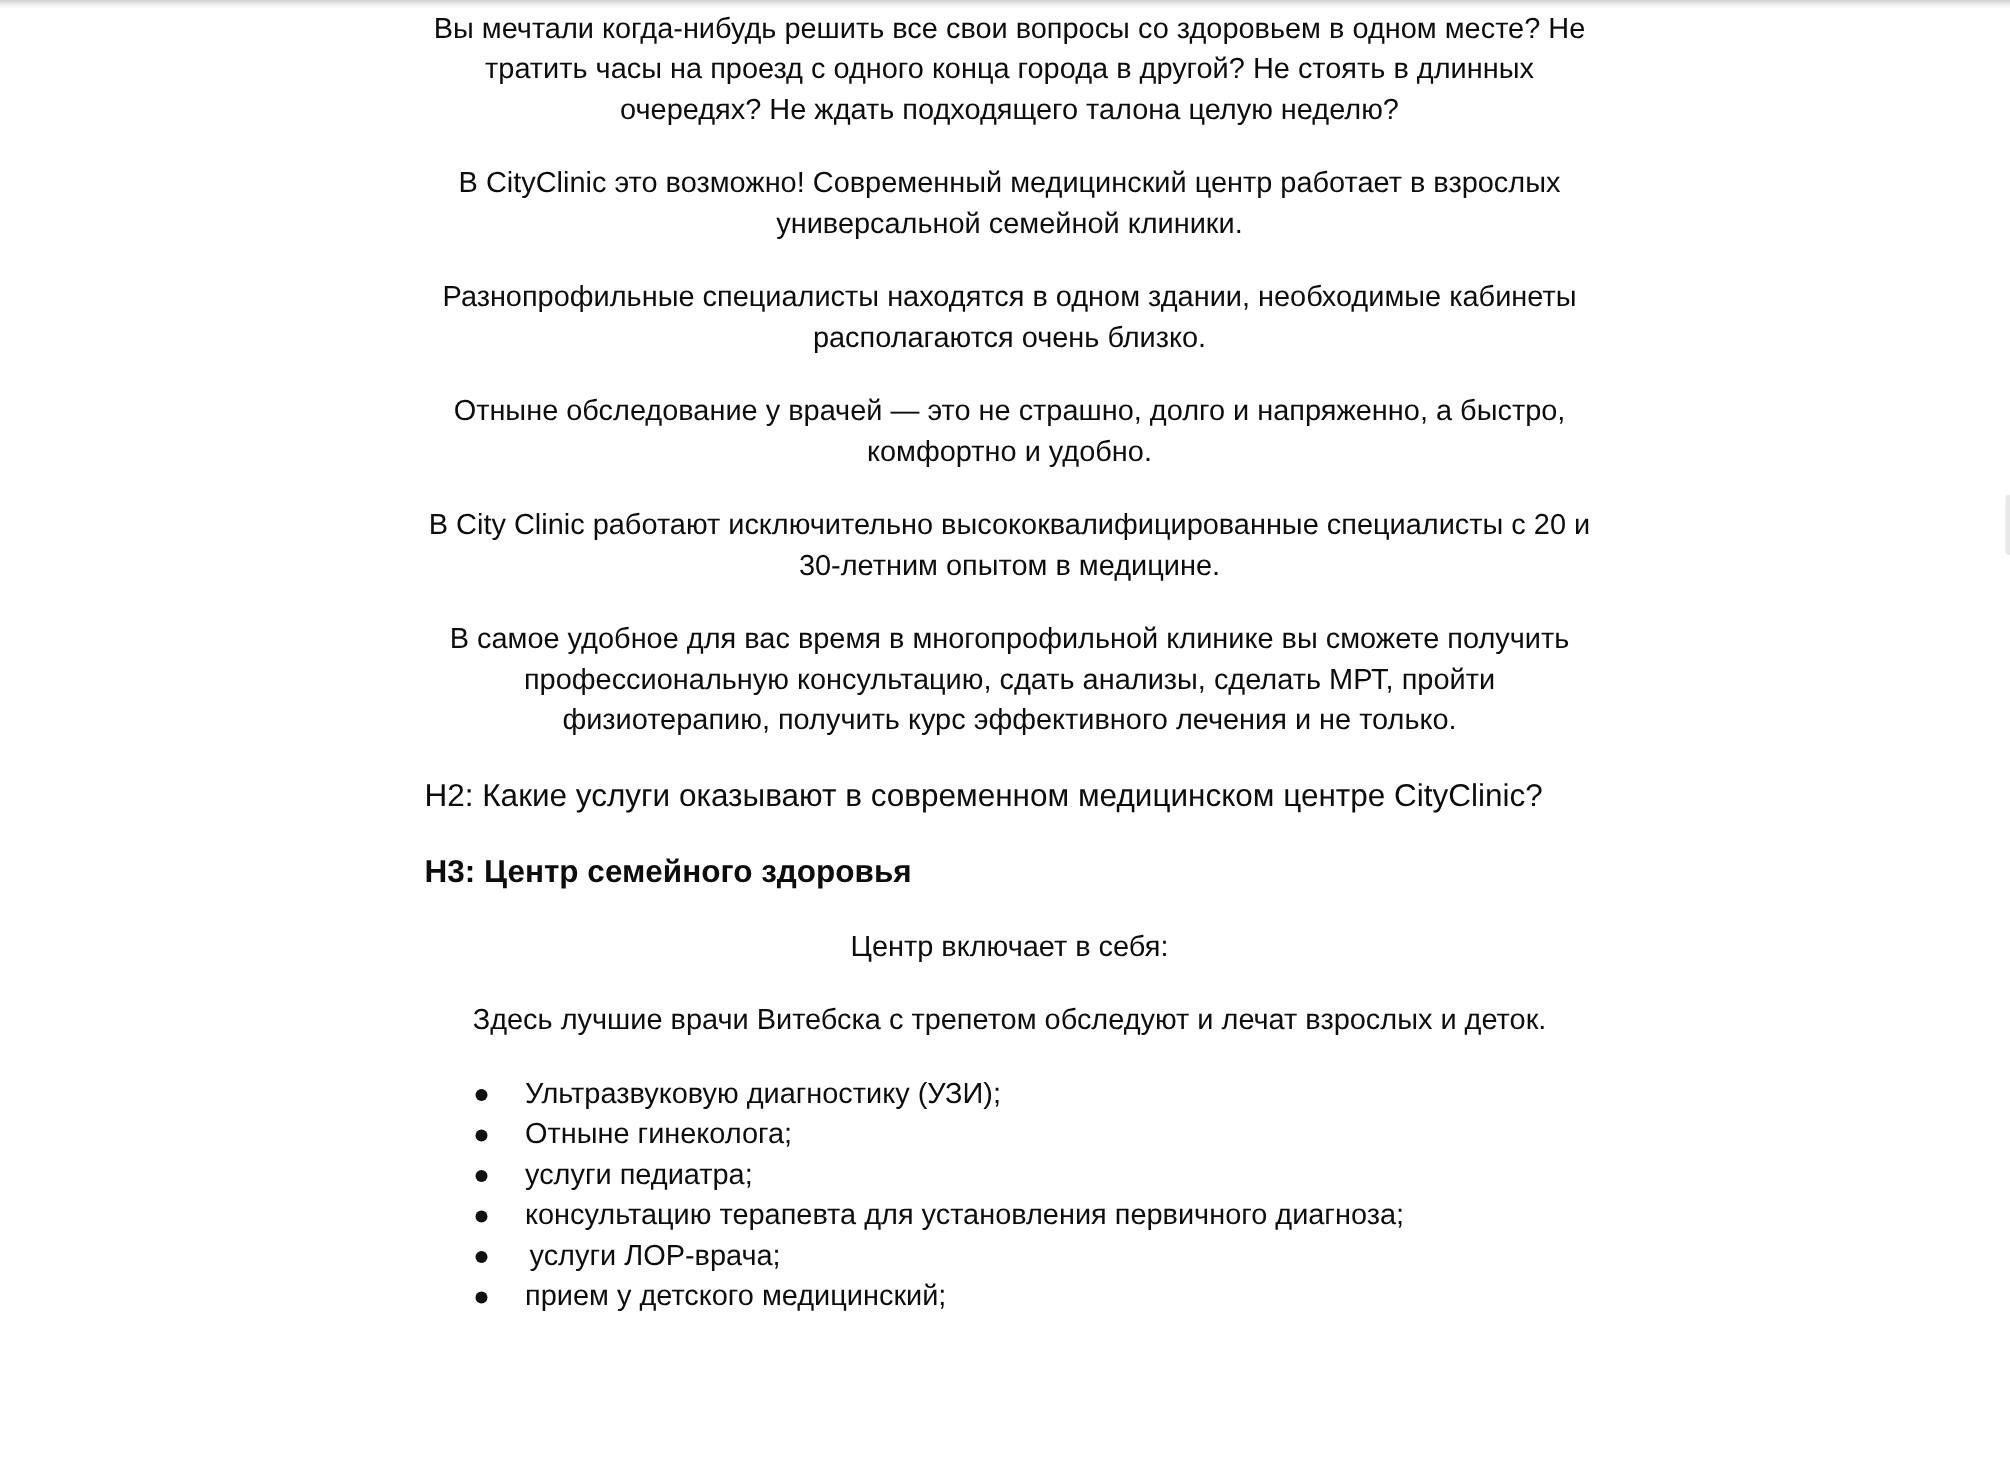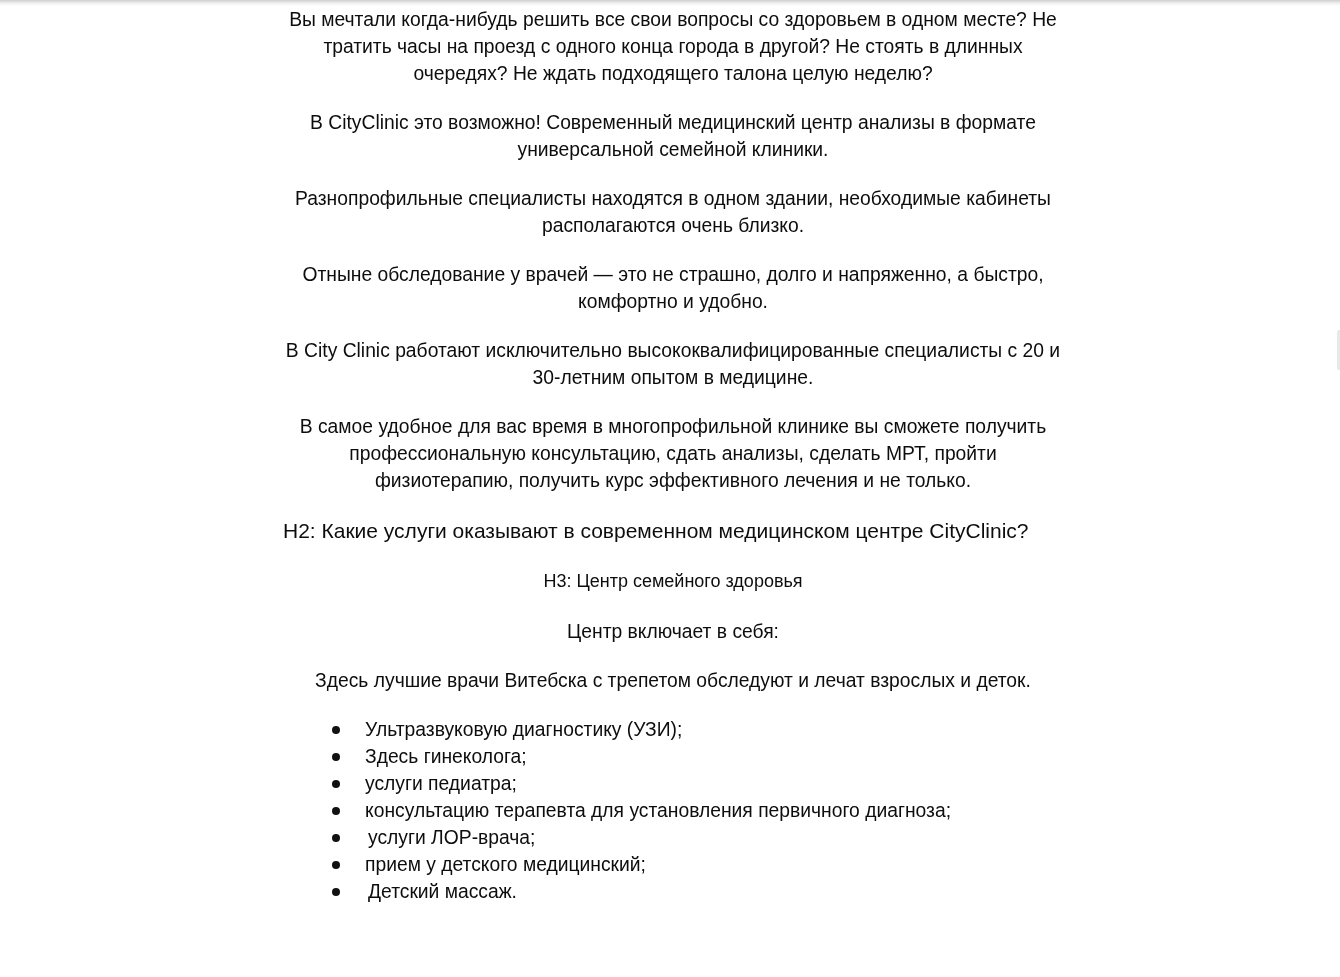--- a/index.html
+++ b/index.html
@@ -42,29 +42,28 @@
       letter-spacing: 0px;
       text-align: center;
     }
     .h2 {
       font-size: 21px;
       line-height: 29px;
       font-weight: normal;
       margin: 0 0 22px 0;
     }
     .h3 {
-      font-size: 18px;
+      font-size: 21px;
       line-height: 29px;
-      font-weight: normal;
+      font-weight: bold;
       margin: 0 0 22px 0;
-      text-align: center;
     }
     ul.bullets {
       list-style: none;
-      margin: 15px;
+      margin: 0;
       padding: 0 0 0 34px;
     }
     ul.bullets li {
       font-size: 19.3px;
       line-height: 27px;
       position: relative;
       padding-left: 33px;
     }
     ul.bullets li .dot {
       position: absolute;
@@ -80,55 +79,51 @@
     }
   </style>
 </head>
 <body>
 
 <div class="top-shadow"></div>
 <div class="right-edge"></div>
 
 <div class="page">
   <p class="p">Вы мечтали когда-нибудь решить все свои вопросы со здоровьем в одном месте? Не тратить часы на проезд с одного конца города в другой? Не стоять в длинных очередях? Не ждать подходящего талона целую неделю?</p>
-  <p class="p">В CityClinic это возможно! Современный медицинский центр анализы в формате универсальной семейной клиники.</p>
+  <p class="p">В CityClinic это возможно! Современный медицинский центр работает в взрослых универсальной семейной клиники.</p>
   <p class="p">Разнопрофильные специалисты находятся в одном здании, необходимые кабинеты располагаются очень близко.</p>
   <p class="p">Отныне обследование у врачей — это не страшно, долго и напряженно, а быстро, комфортно и удобно.</p>
   <p class="p">В City Clinic работают исключительно высококвалифицированные специалисты с 20 и 30-летним опытом в медицине.</p>
   <p class="p">В самое удобное для вас время в многопрофильной клинике вы сможете получить профессиональную консультацию, сдать анализы, сделать МРТ, пройти физиотерапию, получить курс эффективного лечения и не только.</p>
 
   <h2 class="h2">Н2: Какие услуги оказывают в современном медицинском центре CityClinic?</h2>
   <h3 class="h3">Н3: Центр семейного здоровья</h3>
 
   <p class="p">Центр включает в себя:</p>
   <p class="p">Здесь лучшие врачи Витебска с трепетом обследуют и лечат взрослых и деток.</p>
 
   <ul class="bullets">
     <li>
       <span class="dot"></span>
       <span class="txt">Ультразвуковую диагностику (УЗИ);</span>
     </li>
     <li>
       <span class="dot"></span>
-      <span class="txt">Здесь гинеколога;</span>
+      <span class="txt">Отныне гинеколога;</span>
     </li>
     <li>
       <span class="dot"></span>
       <span class="txt">услуги педиатра;</span>
     </li>
     <li>
       <span class="dot"></span>
       <span class="txt">консультацию терапевта для установления первичного диагноза;</span>
     </li>
     <li class="indent-extra">
       <span class="dot"></span>
       <span class="txt">услуги ЛОР-врача;</span>
     </li>
     <li>
       <span class="dot"></span>
       <span class="txt">прием у детского медицинский;</span>
     </li>
-    <li class="indent-extra">
-      <span class="dot"></span>
-      <span class="txt">Детский массаж.</span>
-    </li>
   </ul>
 </div>
 
 </body></html>

